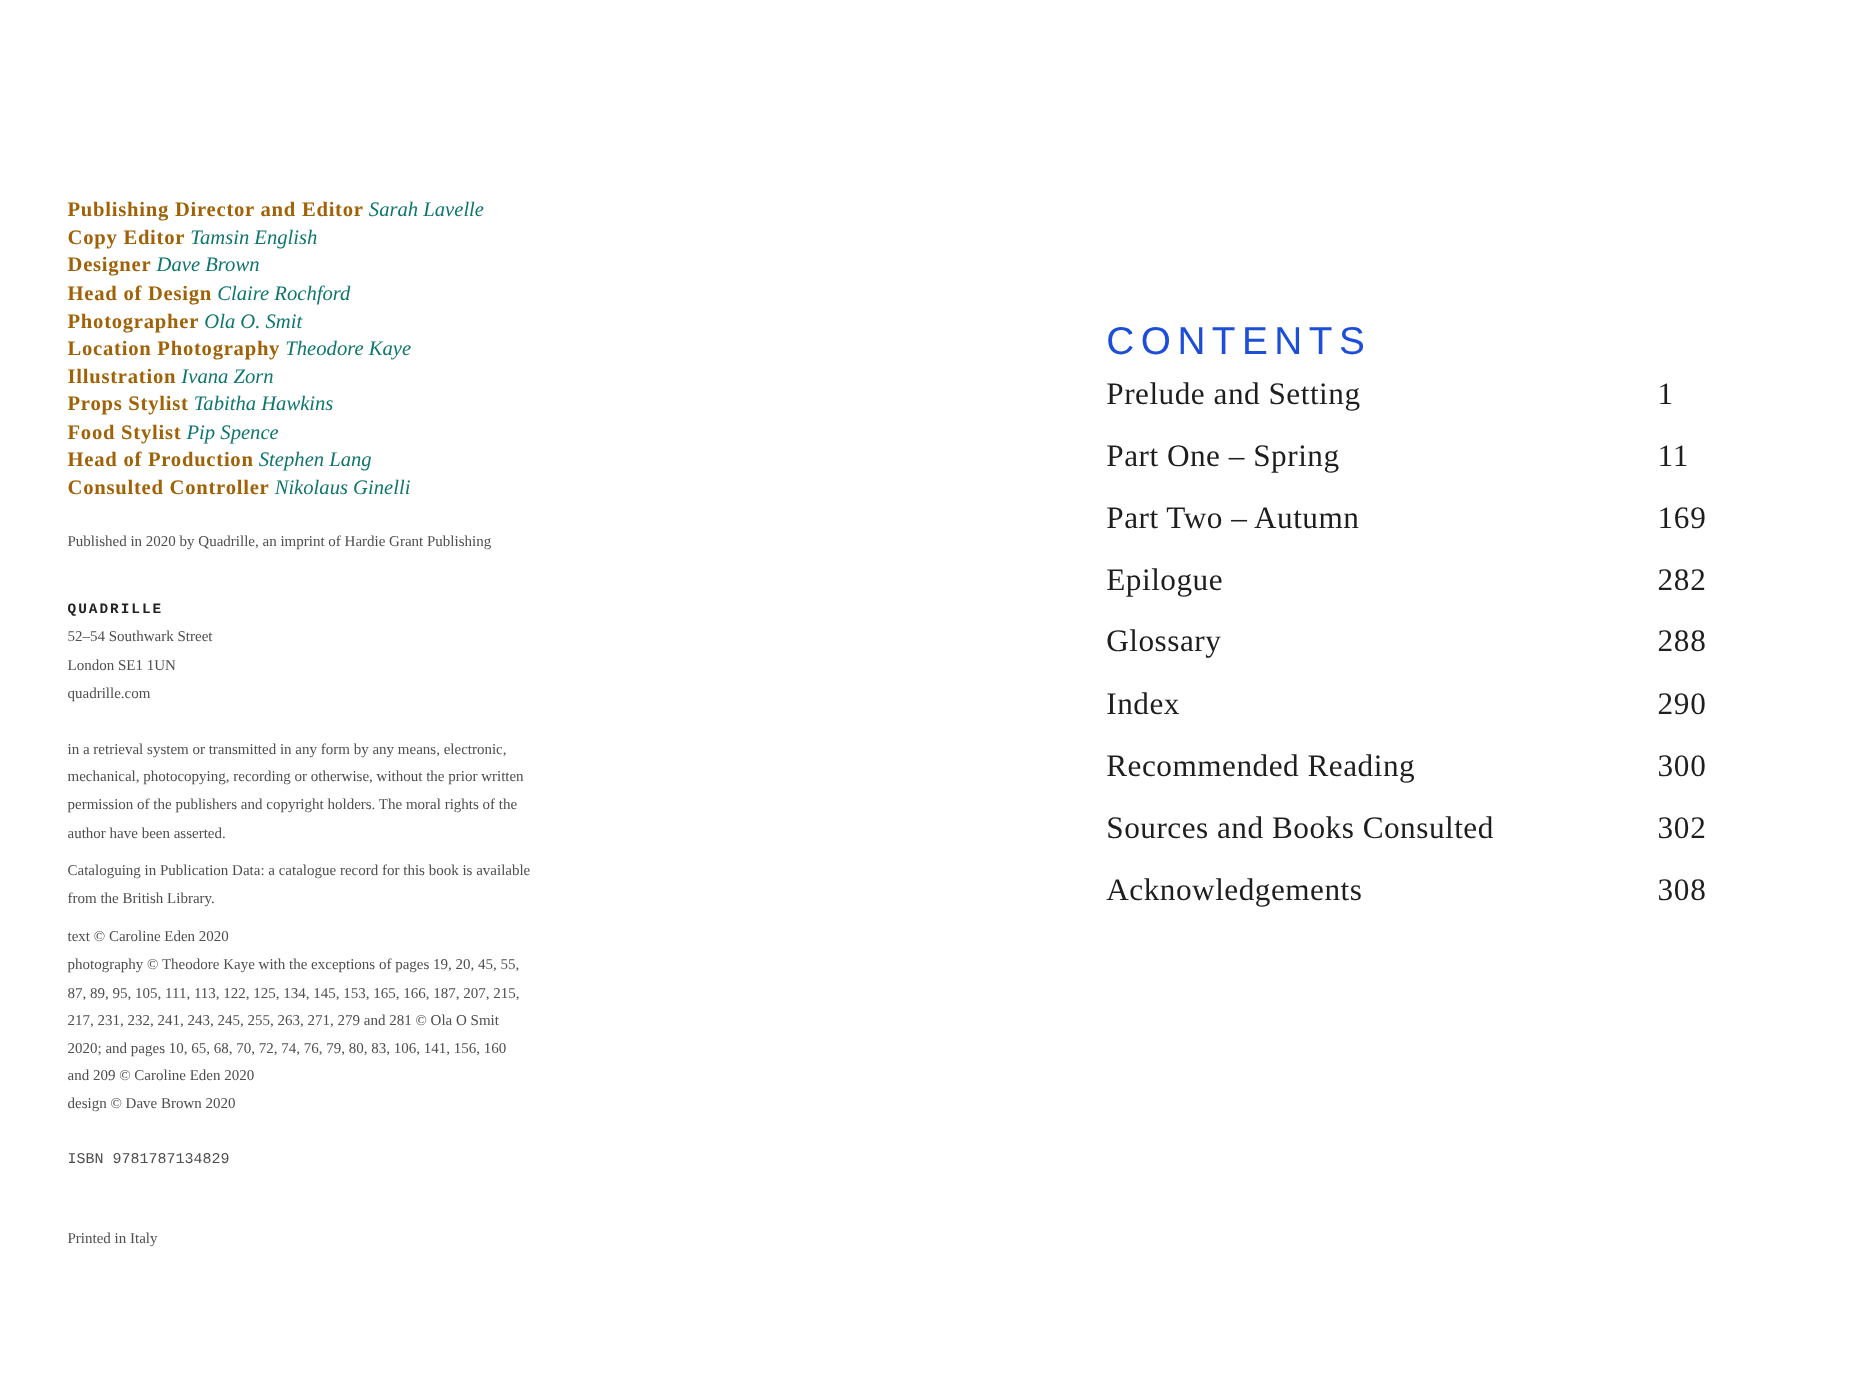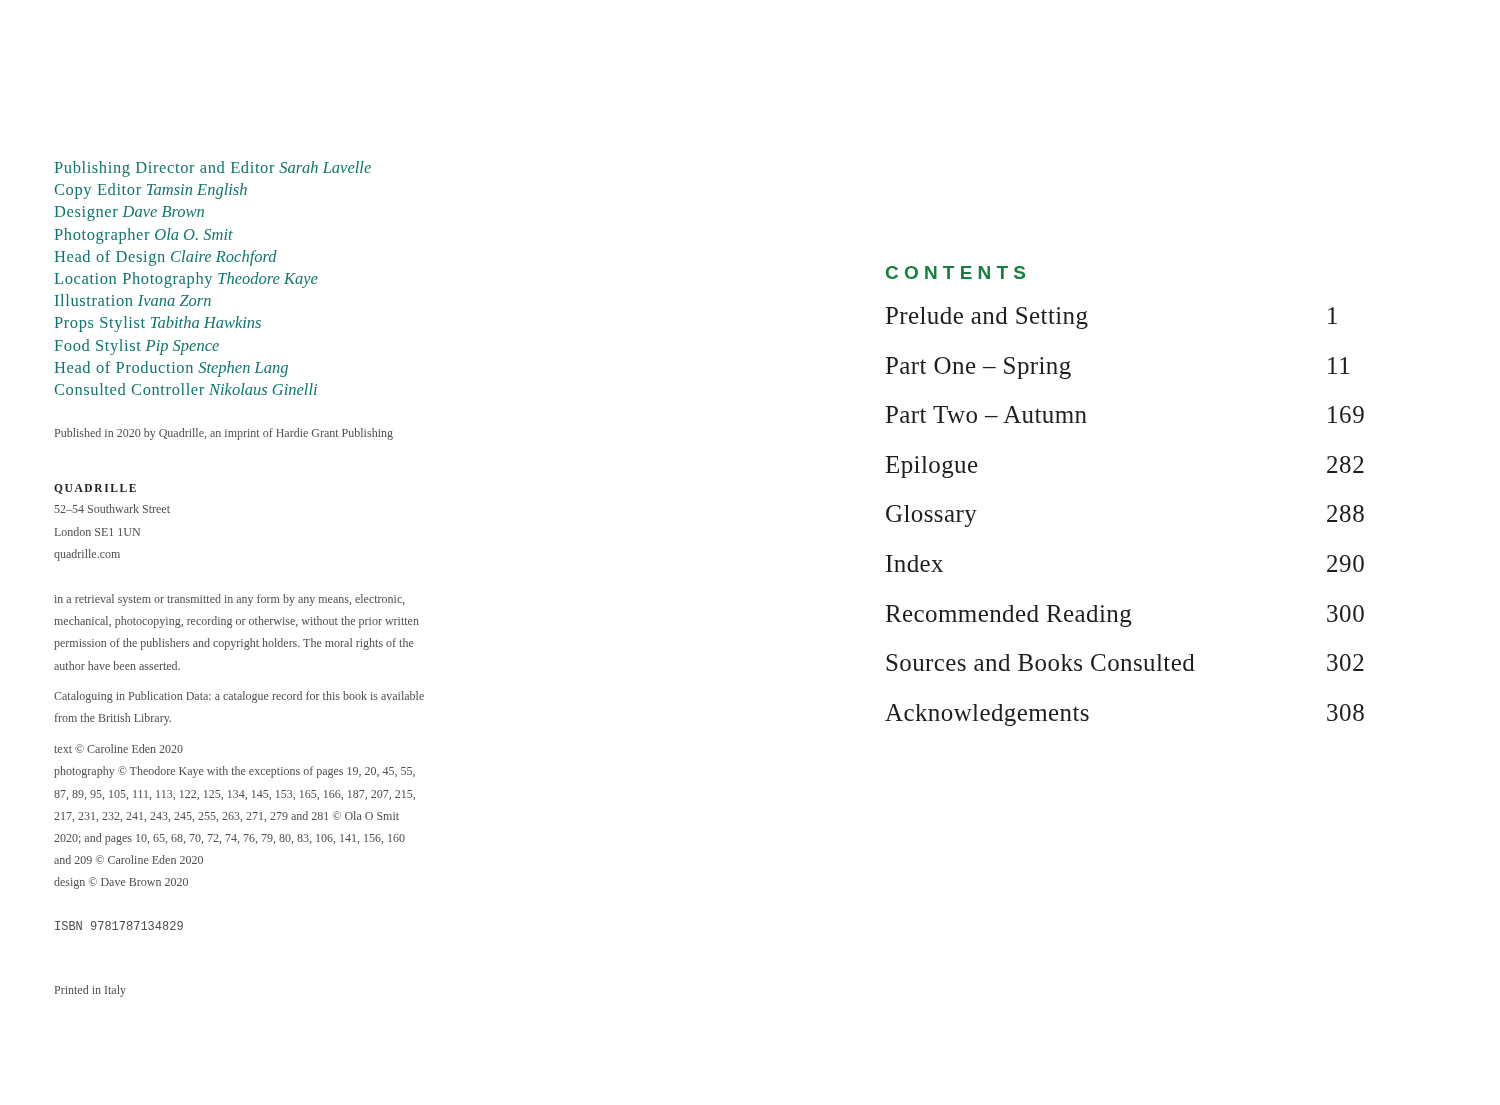--- a/index.html
+++ b/index.html
@@ -1,54 +1,54 @@
 <!DOCTYPE html>
 <html><head>
 <meta charset="utf-8">
 <style>
   html, body { margin: 0; padding: 0; background: #ffffff; }
   body { width: 1500px; height: 1105px; position: relative; overflow: hidden; }
 
   .left { position: absolute; left: 54px; top: 157px; width: 580px;
           font-family: "Liberation Serif", "DejaVu Serif", serif; color: #4a4a4a; }
   .credits { font-size: 16.5px; line-height: 22.2px; }
-  .credit .role { font-weight: normal; color: #0f766e; letter-spacing: 0.6px; }
+  .credit .role { font-weight: bold; color: #a16207; letter-spacing: 0.6px; }
   .credit .name { color: #0f766e; font-style: italic; }
 
   .block { font-size: 12px; line-height: 22.2px; color: #4e4e4e; }
   .published { margin-top: 21px; }
-  .publisher-name { margin-top: 32px; font-family: Liberation Serif, serif;
+  .publisher-name { margin-top: 32px; font-family: Liberation Mono, monospace;
                     font-weight: bold; font-size: 11.5px; letter-spacing: 1.6px; color: #222222;
                     line-height: 16px; padding-top: 4px; }
   .address { margin-top: 2px; }
   .rights { margin-top: 23px; }
   .cip { margin-top: 8px; }
   .copyright { margin-top: 9px; }
   .isbn { margin-top: 22px; font-family: Liberation Mono, monospace; }
   .printed { margin-top: 41px; }
 
   .right { position: absolute; left: 885px; top: 257px; width: 520px; }
-  .contents-title { font-family: "Liberation Sans", "DejaVu Sans", sans-serif; font-weight: bold;
-                    font-size: 19px; letter-spacing: 5.2px; color: #15803d; line-height: 32px; }
+  .contents-title { font-family: "Liberation Sans", "DejaVu Sans", sans-serif; font-weight: normal;
+                    font-size: 31px; letter-spacing: 5.2px; color: #1d4ed8; line-height: 32px; }
   .toc { margin-top: 13px; }
   .toc-row { position: relative; height: 49.6px;
              font-family: "Liberation Serif", "DejaVu Serif", serif; font-size: 25px; color: #1e1e1e; }
   .toc-row .toc-title { position: absolute; left: 0; top: 0; letter-spacing: 0.4px; }
   .toc-row .toc-page { position: absolute; left: 441px; top: 0; letter-spacing: 0.6px; }
 </style>
 </head>
 <body>
 
 <div class="left">
   <div class="credits">
     <div class="credit"><span class="role">Publishing Director and Editor</span> <span class="name">Sarah Lavelle</span></div>
     <div class="credit"><span class="role">Copy Editor</span> <span class="name">Tamsin English</span></div>
     <div class="credit"><span class="role">Designer</span> <span class="name">Dave Brown</span></div>
+    <div class="credit"><span class="role">Head of Design</span> <span class="name">Claire Rochford</span></div>
     <div class="credit"><span class="role">Photographer</span> <span class="name">Ola O. Smit</span></div>
-    <div class="credit"><span class="role">Head of Design</span> <span class="name">Claire Rochford</span></div>
     <div class="credit"><span class="role">Location Photography</span> <span class="name">Theodore Kaye</span></div>
     <div class="credit"><span class="role">Illustration</span> <span class="name">Ivana Zorn</span></div>
     <div class="credit"><span class="role">Props Stylist</span> <span class="name">Tabitha Hawkins</span></div>
     <div class="credit"><span class="role">Food Stylist</span> <span class="name">Pip Spence</span></div>
     <div class="credit"><span class="role">Head of Production</span> <span class="name">Stephen Lang</span></div>
     <div class="credit"><span class="role">Consulted Controller</span> <span class="name">Nikolaus Ginelli</span></div>
   </div>
 
   <div class="block published">Published in 2020 by Quadrille, an imprint of Hardie Grant Publishing</div>
 

